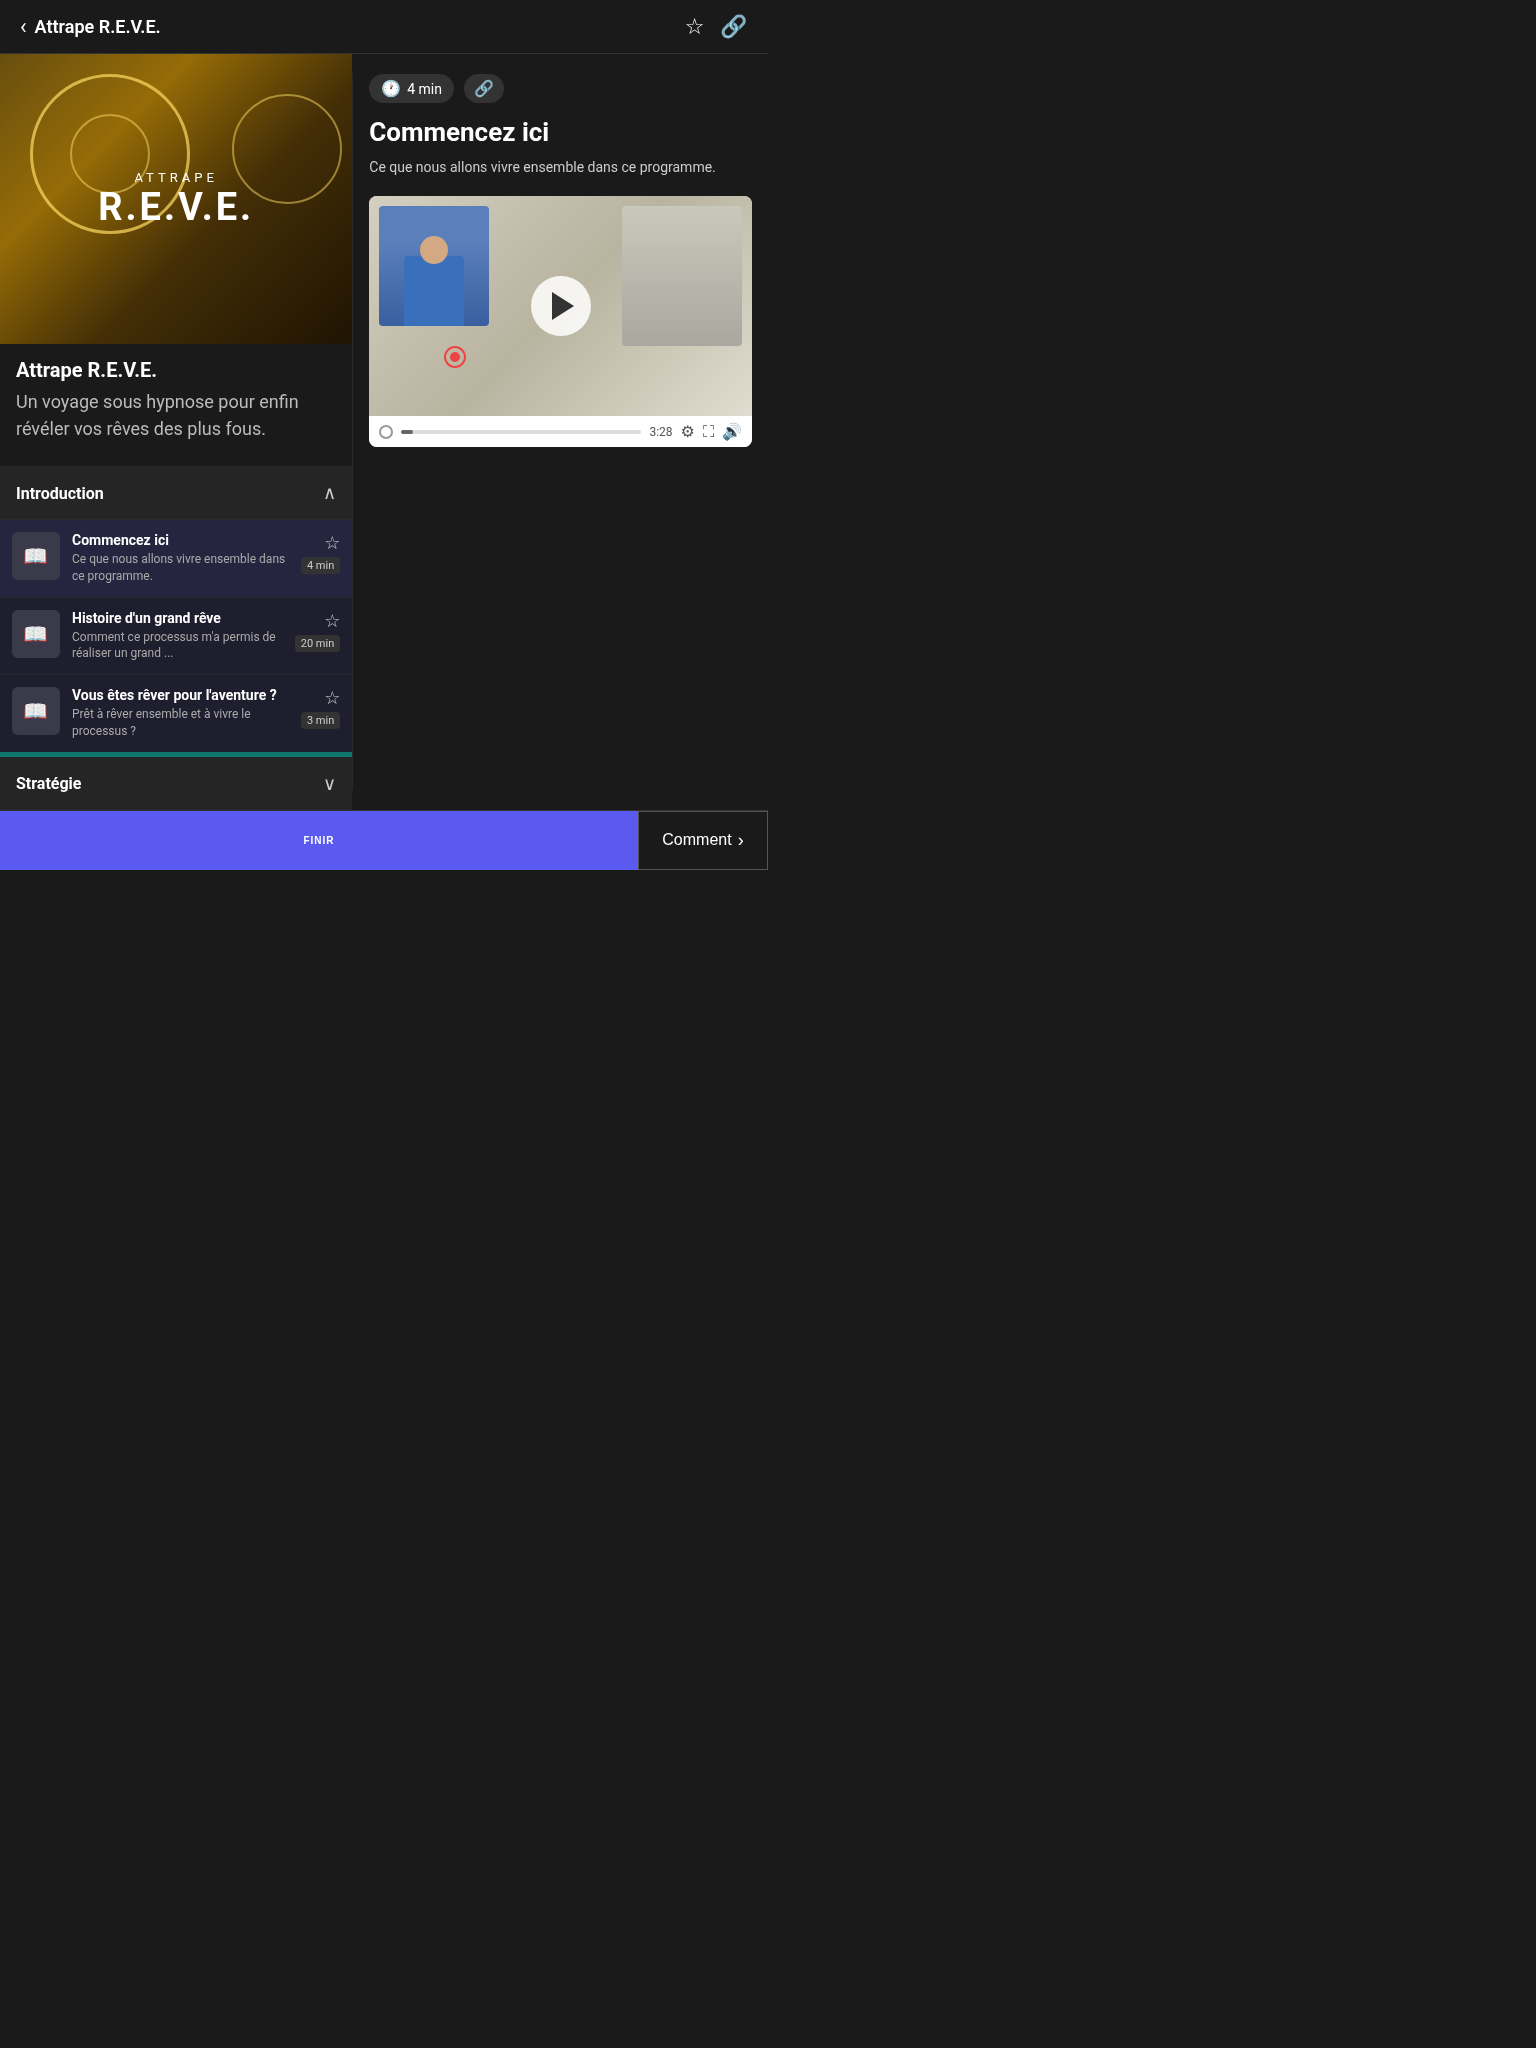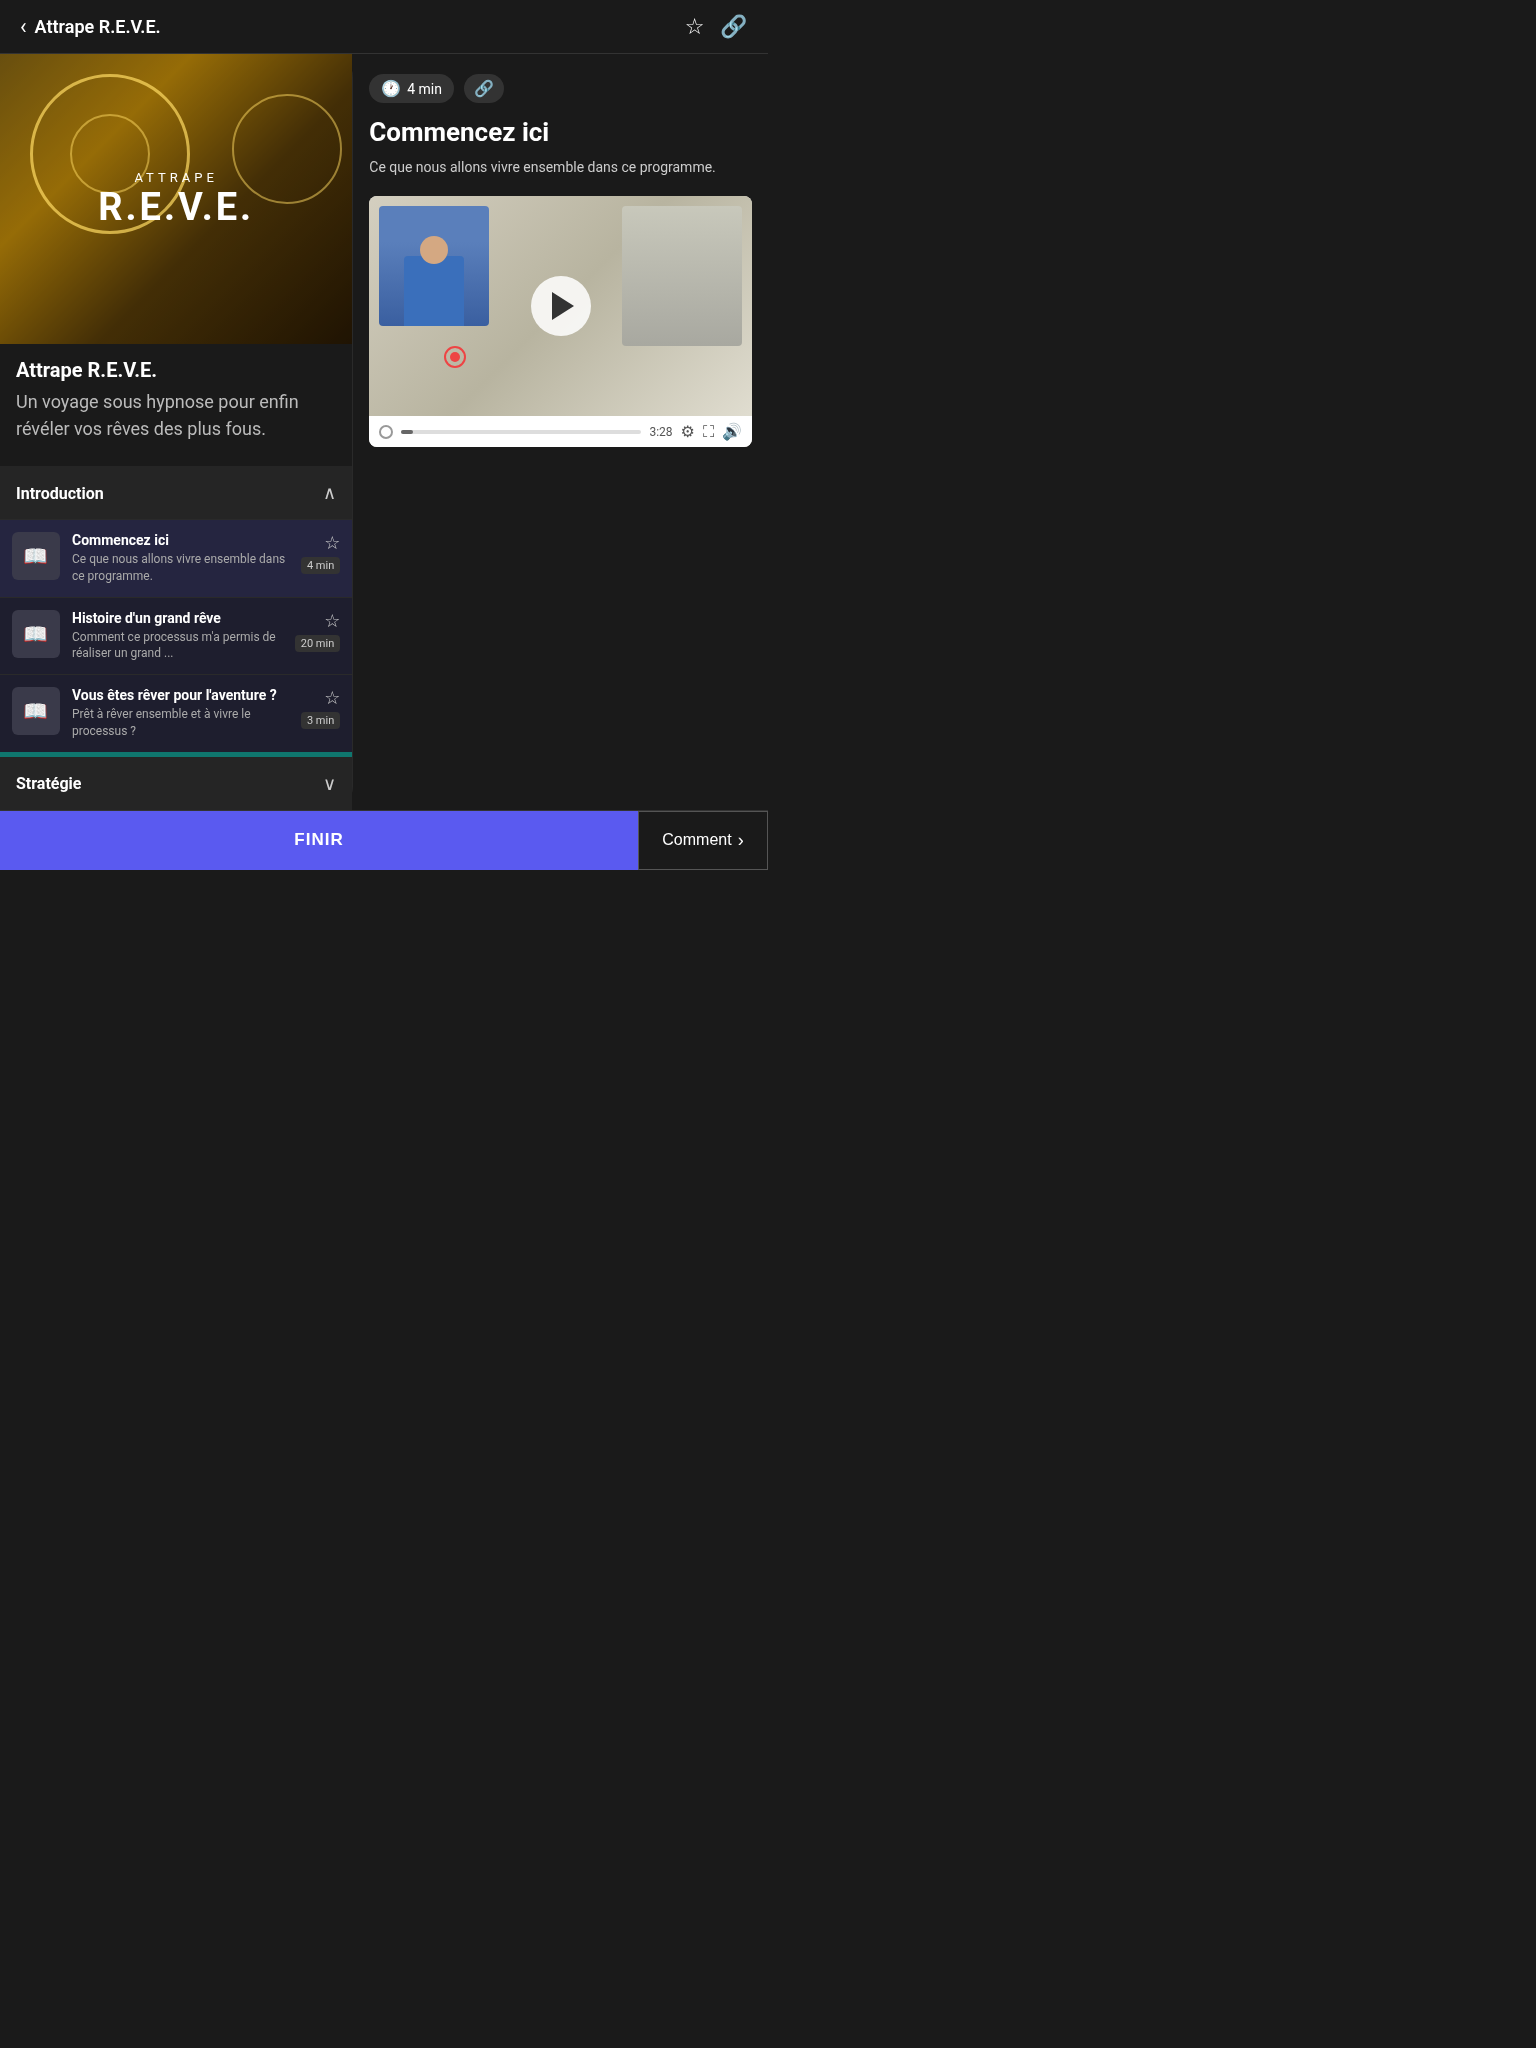--- a/index.html
+++ b/index.html
@@ -437,21 +437,21 @@
       background: #1a1a1a;
       border-top: 1px solid #333;
       display: flex;
       align-items: stretch;
       height: 60px;
     }
     .btn-finir {
       flex: 1;
       background: #5a5af0;
       color: #fff;
-      font-size: 17px;
+      font-size: 10px;
       font-weight: 700;
       letter-spacing: 1px;
       border: none;
       cursor: pointer;
       display: flex;
       align-items: center;
       justify-content: center;
     }
     .btn-suivant {
       width: 130px;

